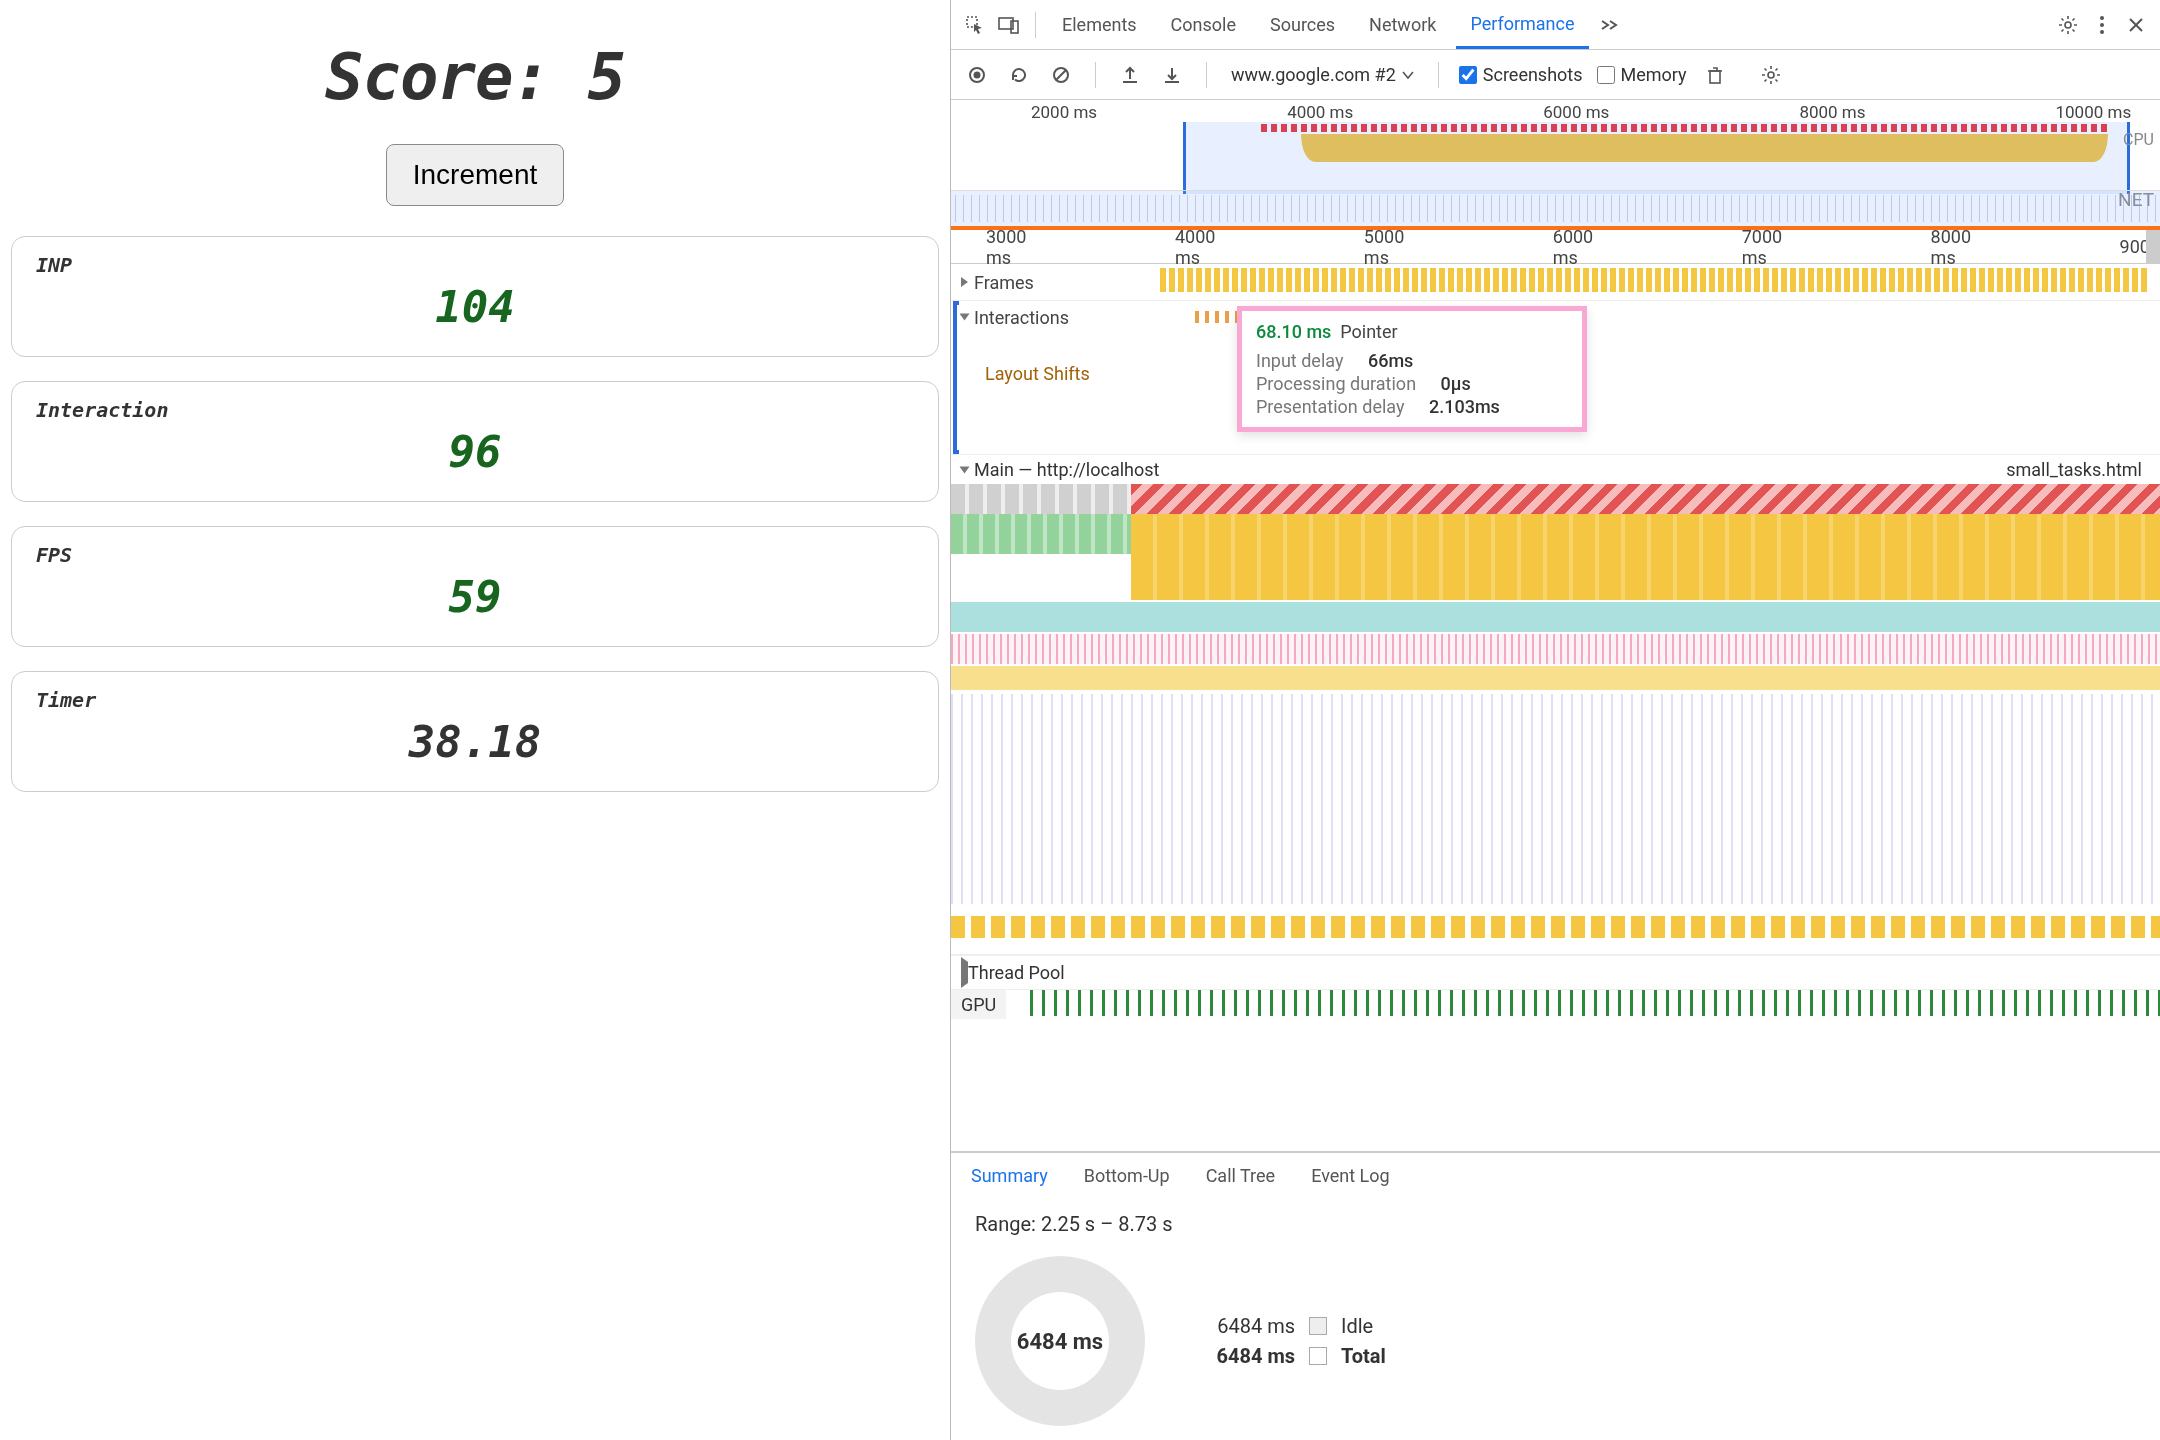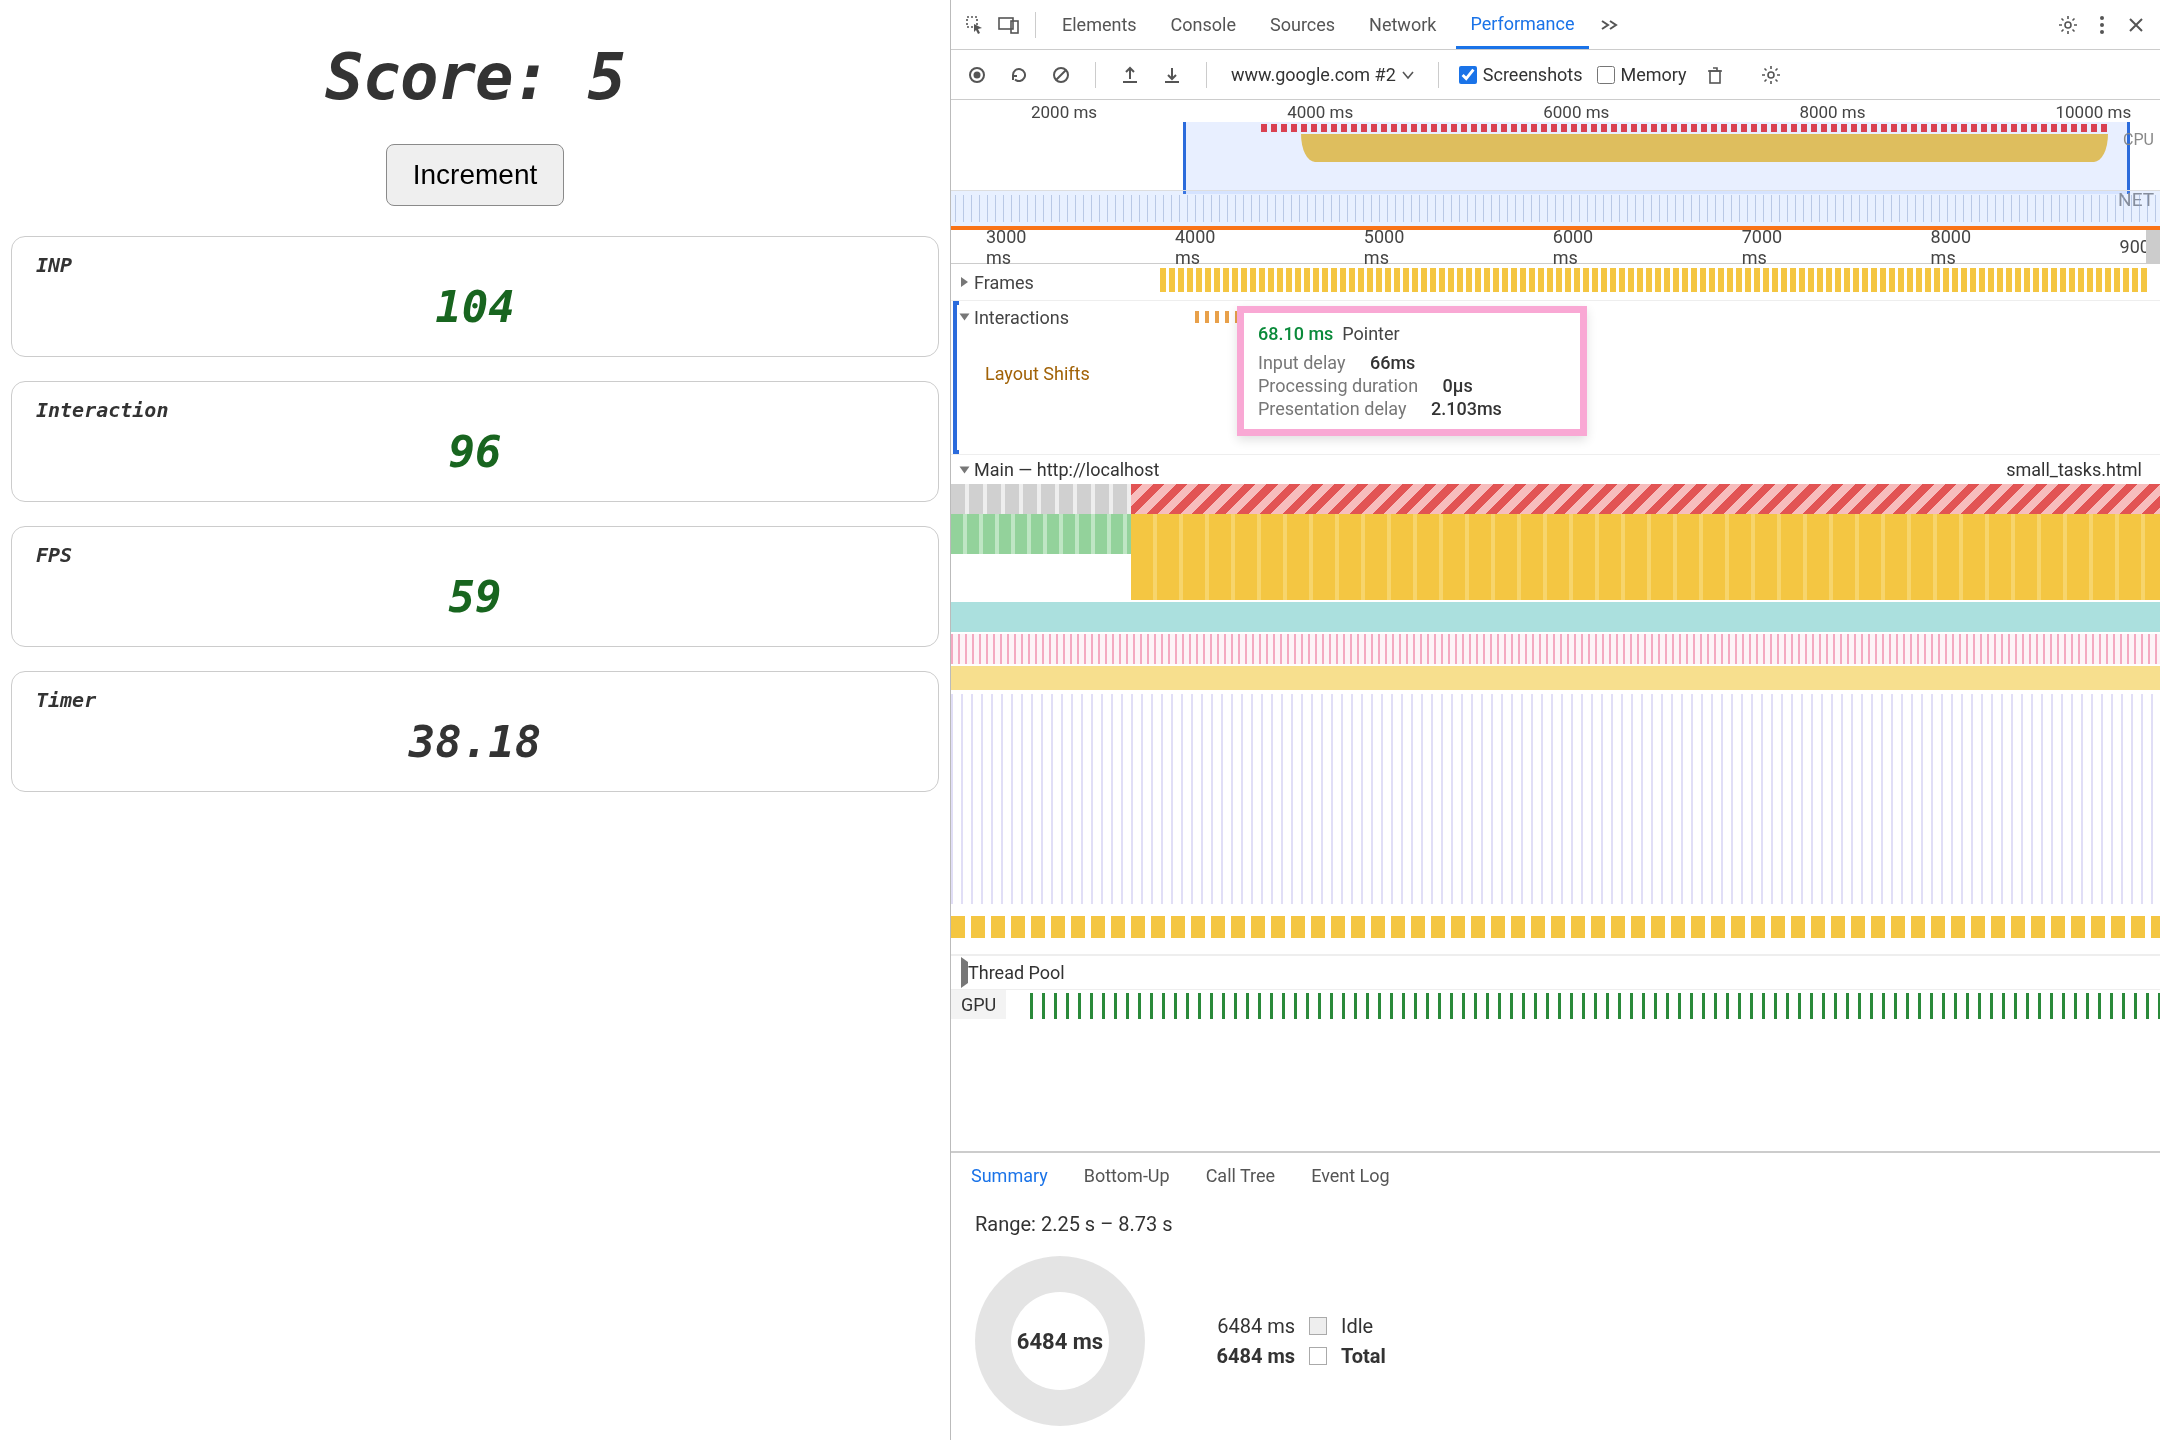--- a/index.html
+++ b/index.html
@@ -147,21 +147,21 @@
 .tri.down { transform:rotate(90deg); }
 .frames-body { height:24px; background:repeating-linear-gradient(90deg,#f4c642 0 6px,#fff 6px 9px); margin-left:120px; margin-bottom:4px;}
 .interactions-body { height:24px; margin-left:120px; position:relative;}
 .interactions-body .bars{position:absolute;left:0;top:6px;height:12px;width:230px;background:repeating-linear-gradient(90deg,#e8a04a 0 4px,transparent 4px 10px);}
 .layoutshifts { padding:6px 10px 10px 34px; color:#a16207;margin-top:24px; }
 .blue-bracket{position:absolute;left:2px;top:0;bottom:0;width:6px;border-left:4px solid #2b6bdc;border-top:4px solid #2b6bdc;border-bottom:4px solid #2b6bdc;}
 
 
 .tooltip {
   position:absolute; left:286px; top:5px; width:350px;
-  background:#fff; border:7px solid #f9a8d4; box-shadow:0 4px 10px rgba(0,0,0,.12);
+  background:#fff; border:5px solid #f9a8d4; box-shadow:0 4px 10px rgba(0,0,0,.12);
   padding:10px 14px; z-index:5; font-size:18px;
 }
 .tooltip .row1{color:#444;margin-bottom:8px;}
 .tooltip .row1 .ms{color:#0a8a3a;font-weight:500;}
 .tooltip .kv{display:flex;gap:10px;color:#777;margin-top:2px;}
 .tooltip .kv b{color:#333;font-weight:500;}
 
 
 .main-area{padding:0;}
 .main-title{padding:4px 10px;display:flex;align-items:center;gap:6px;}
@@ -170,21 +170,21 @@
 .flame .bg-red{position:absolute;left:180px;right:0;top:0;height:30px;background:repeating-linear-gradient(135deg,#e25454 0 8px,#f7bdbd 8px 16px);}
 .flame .band-green{position:absolute;left:0;right:0;top:30px;height:40px;background:repeating-linear-gradient(90deg,#93d29b 0 12px,#bfe6c4 12px 16px);}
 .flame .band-yellow{position:absolute;left:180px;right:0;top:30px;height:86px;background:repeating-linear-gradient(90deg,#f4c642 0 22px,#f7d56c 22px 26px);}
 .flame .band-teal{position:absolute;left:0;right:0;top:118px;height:30px;background:#abe0de;}
 .flame .band-pink{position:absolute;left:0;right:0;top:150px;height:30px;background:repeating-linear-gradient(90deg,#f4a9c1 0 2px,#fdf3f7 2px 7px);}
 .flame .band-yellow2{position:absolute;left:0;right:0;top:182px;height:24px;background:#f7df8e;}
 .flame .band-lav{position:absolute;left:0;right:0;top:210px;height:210px;background:repeating-linear-gradient(90deg,#d9d6f4 0 2px,#fff 2px 10px);opacity:.8;}
 .flame .band-bottom{position:absolute;left:0;right:0;top:432px;height:22px;background:repeating-linear-gradient(90deg,#f4c642 0 14px,#fff 14px 20px);}
 
 .threadpool{padding:6px 10px;border-top:1px solid #eee;}
-.gpu-row{display:flex;align-items:flex-end;gap:24px;border-top:1px solid #eee;}
+.gpu-row{display:flex;align-items:flex-start;gap:24px;border-top:1px solid #eee;}
 .gpu-row .lbl{padding:4px 10px;background:#f3f3f3;}
 .gpu-row .bars{flex:1;height:26px;background:repeating-linear-gradient(90deg,#2a8a3a 0 3px,transparent 3px 12px);}
 
 
 .bottom-tabs{display:flex;gap:36px;padding:12px 20px;border-top:2px solid #ccc;}
 .bottom-tabs .t{color:#555;cursor:pointer;}
 .bottom-tabs .t.active{color:#1a73e8;}
 .summary{padding:14px 24px;}
 .range-line{margin-bottom:20px;font-size:20px;}
 .summary-row{display:flex;align-items:center;gap:40px;}

